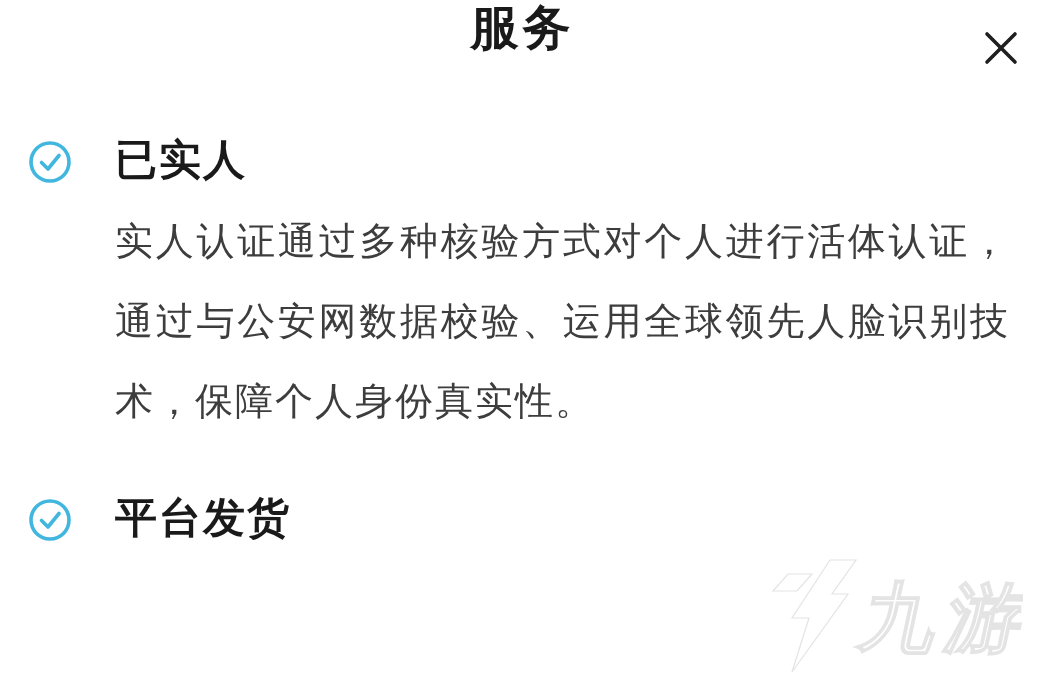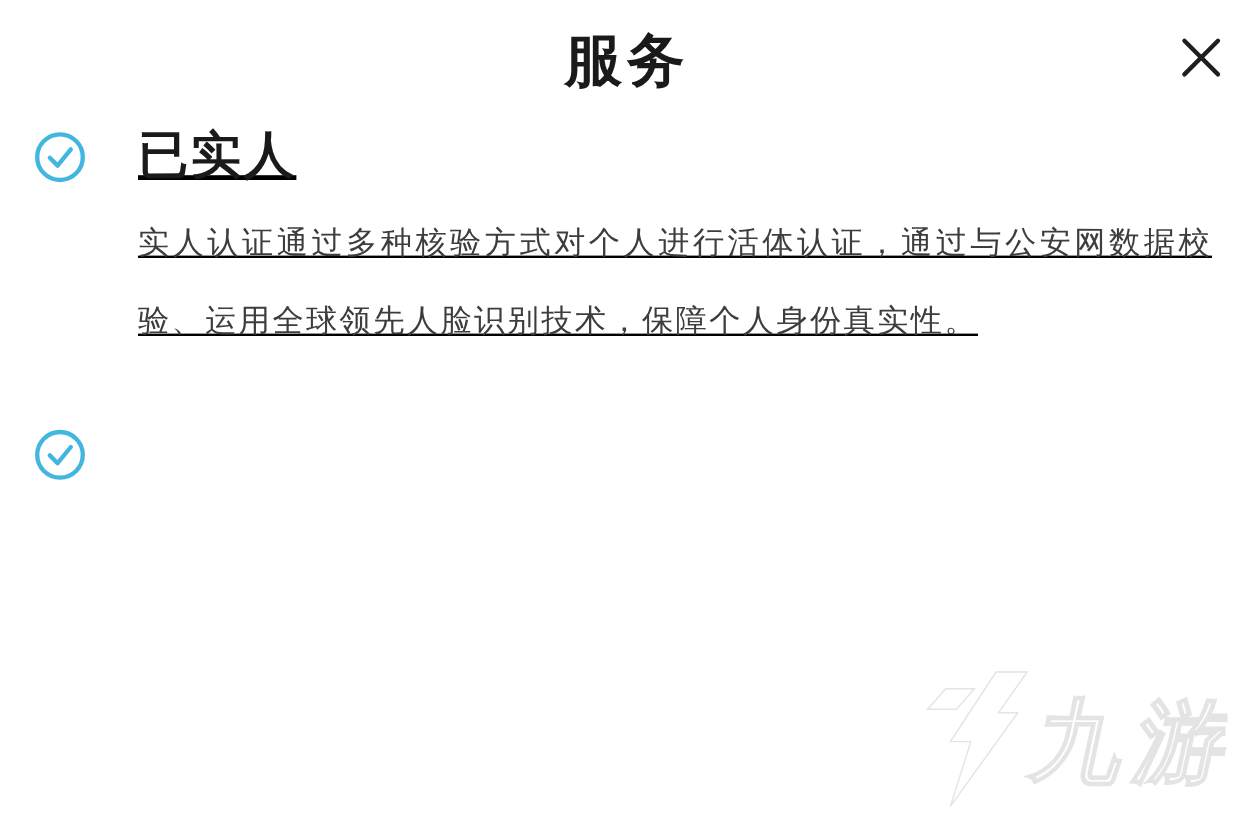--- a/index.html
+++ b/index.html
@@ -13,21 +13,20 @@
   * { margin: 0; padding: 0; box-sizing: border-box; }
   html, body { width: 1045px; height: 689px; }
   body {
     background: var(--bg);
     font-family: "Liberation Sans", "DejaVu Sans", sans-serif;
     position: relative;
     overflow: hidden;
   }
   .modal-header {
     position: relative;
-    padding-top: 24px;
     height: 82px;
   }
   .modal-title {
     text-align: center;
     font-size: 48px;
     line-height: 56px;
     font-weight: 700;
     letter-spacing: 4px;
     color: var(--heading);
   }
@@ -41,23 +40,22 @@
     border: none;
     cursor: pointer;
     display: flex;
     align-items: center;
     justify-content: center;
   }
   .close-button svg { display: block; }
   .close-button line { stroke: var(--close); stroke-width: 3.6; stroke-linecap: round; }
 
   .sections {
-    margin-top: 22px;
+    margin-top: 53px;
     padding: 0 35px 0 28px;
-    text-decoration: underline;
   }
   .section { display: flex; }
   .section + .section { margin-top: 52px; }
   .section-icon-col {
     width: 44px;
     flex: 0 0 44px;
     padding-top: 5px;
   }
   .check-icon circle,
   .check-icon path {
@@ -73,22 +71,22 @@
   }
   .section-heading {
     font-size: 42px;
     line-height: 50px;
     font-weight: 700;
     color: var(--heading);
     letter-spacing: 2px;
   }
   .section-desc {
     margin-top: 16px;
-    font-size: 26px;
-    line-height: 65px;
+    font-size: 38px;
+    line-height: 80px;
     letter-spacing: 2px;
     color: var(--body);
     max-width: 897px;
     text-align: justify;
   }
 
   .watermark {
     position: absolute;
     right: 22px;
     bottom: 2px;
@@ -145,20 +143,21 @@
     </div>
 
     <div class="section">
       <div class="section-icon-col">
         <svg class="check-icon" width="44" height="44" viewBox="0 0 44 44" aria-hidden="true">
           <circle cx="22" cy="22" r="19"></circle>
           <path d="M13.5 22.5 L20 29 L31 15.5"></path>
         </svg>
       </div>
       <div class="section-text-col">
+        <div class="section-heading">平台发货</div>
       </div>
     </div>
 
   </div>
 
   <div class="watermark">
     <svg width="265" height="135" viewBox="0 0 265 135" aria-hidden="true">
       <g>
         <path class="bolt" d="M30 22 L54 22 L39 39 L15 39 Z"></path>
         <path class="bolt" d="M72 8 L98 8 L74 42 L90 42 L34 120 L51 66 L34 66 Z"></path>

